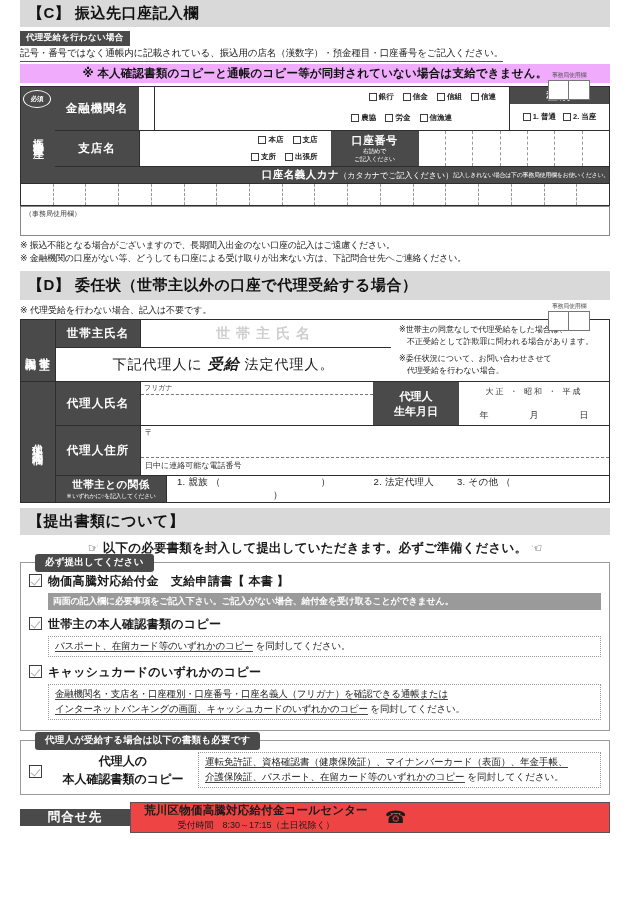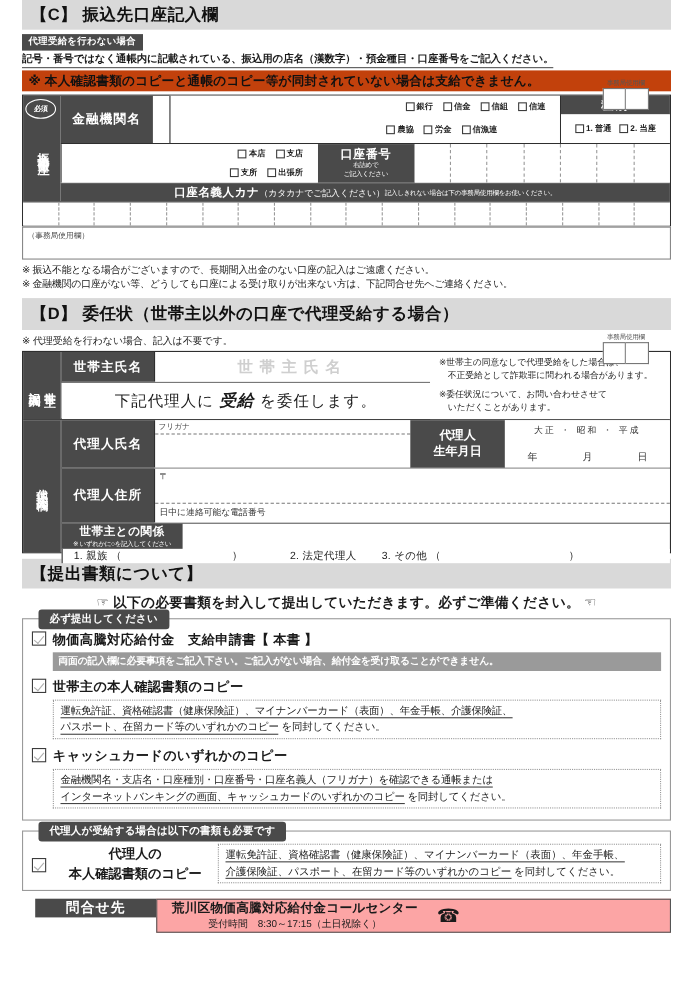--- a/index.html
+++ b/index.html
@@ -30,25 +30,25 @@
 
   .chk { display:inline-block; width:8px; height:8px; border:1.2px solid #3c3c3c; background:#fff; vertical-align:middle; margin-right:2px;}
 
   
   .yucho-tag {
     display:inline-block; background:#4a4a4a; color:#fff;
     font-size:8.5px; font-weight:bold; padding:1px 6px 2px; letter-spacing:.3px;
   }
   .note-underline {
     border-bottom:1px solid #555; display:inline-block; font-size:9.5px;
-    padding-bottom:1px; font-weight:700; letter-spacing:-.1px;
+    padding-bottom:1px; font-weight:400; letter-spacing:-.1px;
   }
   .warn-bar {
-    background:#c2410c; color:#111; font-weight:bold; font-size:11.5px;
-    padding:2px 6px; letter-spacing:.2px; margin-top:2px;
+    background:#f0abfc; color:#111; font-weight:bold; font-size:11.5px;
+    padding:2px 6px; letter-spacing:.2px; margin-top:2px;text-align:center;
   }
   .jimu-box { position:absolute; right:20px; top:44px; text-align:center; }
   .jimu-box .lbl { font-size:6px; color:#555; letter-spacing:-.3px; }
   .jimu-box .cells { display:flex; }
   .jimu-box .cells div { width:21px; height:20px; border:1px solid #777; background:#fff; }
   .jimu-box .cells div + div { border-left:none; }
 
   
   .ctable { border:1.6px solid #2e2e2e; margin-top:3px; }
   .vlabel {
@@ -72,21 +72,21 @@
   .bank-chk span.t { margin-right:7px; }
 
   .koza-lbl { width:88px; background:#4a4a4a; color:#fff; text-align:center; padding-top:2px; }
   .koza-lbl .b { font-size:11px; font-weight:bold; letter-spacing:.5px; }
   .koza-lbl .s { font-size:6px; line-height:1.25; letter-spacing:-.3px; }
 
   .dashcells { display:flex; flex:1; background:#fff; }
   .dashcells > div { flex:1; border-right:1px dashed #999; }
   .dashcells > div:last-child { border-right:none; }
 
-  .kana-head { background:#4a4a4a; color:#fff; height:16px; }
+  .kana-head { background:#4a4a4a; color:#fff; height:16px;justify-content:flex-end; }
   .kana-head .b { font-size:10.5px; font-weight:bold; letter-spacing:.5px; }
   .kana-head .m { font-size:8px; }
   .kana-head .s { font-size:6px; letter-spacing:-.3px; }
 
   .jimu-inner { border:1px solid #888; height:30px; font-size:7px; color:#444; padding:2px 4px; background:#fff; }
 
   .foot-note { font-size:9px; line-height:1.45; margin-top:3px; letter-spacing:-.2px; }
 
   
   .d-note { font-size:9px; margin:4px 0 2px; }
@@ -135,23 +135,23 @@
   .detail { border:1px dotted #999; margin:0 0 7px 19px; padding:3px 6px; }
   .detail p { margin:0 0 2px; font-size:9.5px; letter-spacing:-.2px; }
   .detail p:last-child { margin-bottom:0; }
   .u { border-bottom:1px solid #444; }
 
   .agent-row { display:flex; align-items:center; }
   .agent-title { width:150px; text-align:center; font-size:12px; font-weight:bold; line-height:1.5; }
   .agent-detail { flex:1; border:1px dotted #999; padding:3px 6px; }
 
   
-  .contact { display:flex; border-top:none; margin-top:7px; align-items:flex-start;margin-left:12px; }
+  .contact { display:flex; border-top:none; margin-top:7px; align-items:center; }
   .contact-lbl { width:110px; background:#4a4a4a; color:#fff; font-size:12.5px; font-weight:bold; letter-spacing:1px; }
-  .contact-body { flex:1; border:1.4px solid #555; background:#fca5a5; display:flex; align-items:center; }
+  .contact-body { flex:1; border:1.4px solid #555; background:#ef4444; display:flex; align-items:center; }
   .cc-name { flex:none; width:250px; text-align:center; }
   .cc-name .n { font-size:11.5px; font-weight:bold; letter-spacing:.2px; }
   .cc-name .h { font-size:9px; margin-top:1px; }
   .tel-glyph { font-size:17px; margin:0 8px 0 4px; }
   .tel-num { font-size:13px; font-weight:bold; letter-spacing:1px; }
 </style>
 </head>
 <body>
 
 <div class="page">
@@ -199,20 +199,21 @@
           <div style="width:100px;border-left:1.4px solid #2e2e2e;">
             <div class="kind-head ctr">種別</div>
             <div class="cellw ctr" style="height:26px;font-size:7.5px;">
               <span><i class="chk"></i><b>1. 普通</b></span>
               <span style="margin-left:7px;"><i class="chk"></i><b>2. 当座</b></span>
             </div>
           </div>
         </div>
 
         <div class="row" style="height:36px;border-bottom:1.4px solid #2e2e2e;">
+          <div class="fld-name ctr">支店名</div>
           <div class="cellw" style="flex:1;border-left:1.4px solid #2e2e2e;position:relative;">
             <div style="position:absolute;right:6px;top:4px;" class="bank-chk">
               <span class="t"><i class="chk"></i><b>本店</b></span>
               <span class="t"><i class="chk"></i><b>支店</b></span>
             </div>
             <div style="position:absolute;right:6px;top:21px;" class="bank-chk">
               <span class="t"><i class="chk"></i><b>支所</b></span>
               <span class="t"><i class="chk"></i><b>出張所</b></span>
             </div>
           </div>
@@ -288,29 +289,29 @@
         <span class="two">世帯主</span>
       </div>
       <div style="width:336px;border-left:1.4px solid #2e2e2e;">
         <div class="row" style="height:28px;border-bottom:1.4px solid #2e2e2e;">
           <div class="sub-lbl ctr">世帯主氏名</div>
           <div class="cellw ctr" style="flex:1;border-left:1.4px solid #2e2e2e;">
             <span class="ghost">世帯主氏名</span>
           </div>
         </div>
         <div class="cellw ctr" style="height:32px;">
-          <span class="commit"><span>下記代理人に</span> <b>受給</b> <span>を委任します。</span></span>
+          <span class="commit"><span>下記代理人に</span> <b>受給</b> <span>法定代理人。</span></span>
         </div>
       </div>
       <div class="cellw vcenter" style="flex:1;">
         <div class="d-rnote">
           <div>※世帯主の同意なしで代理受給をした場合は、</div>
           <div style="padding-left:8px;">不正受給として詐欺罪に問われる場合があります。</div>
           <div style="margin-top:5px;">※委任状況について、お問い合わせさせて</div>
-          <div style="padding-left:8px;">いただくことがあります。</div>
+          <div style="padding-left:8px;">代理受給を行わない場合。</div>
         </div>
       </div>
     </div>
 
     <div class="row">
       <div class="d-vlabel">
         <span class="two" style="letter-spacing:2px;">代理人記入欄</span>
       </div>
       <div style="flex:1;border-left:1.4px solid #2e2e2e;">
 
@@ -334,21 +335,21 @@
         </div>
 
         <div class="row" style="height:50px;border-bottom:1.4px solid #2e2e2e;">
           <div class="sub-lbl ctr">代理人住所</div>
           <div class="cellw" style="flex:1;border-left:1.4px solid #2e2e2e;">
             <div style="height:32px;border-bottom:1px dashed #777;padding:1px 4px;font-size:8px;">〒</div>
             <div style="padding:2px 4px;font-size:8px;color:#333;">日中に連絡可能な電話番号</div>
           </div>
         </div>
 
-        <div class="row" style="height:26px;flex-direction:column;">
+        <div class="row" style="height:26px;">
           <div class="rel-lbl ctr" style="flex-direction:column;">
             <span class="b">世帯主との関係</span>
             <span class="s">※ いずれかに○を記入してください</span>
           </div>
           <div class="cellw vcenter" style="flex:1;border-left:1.4px solid #2e2e2e;">
             <div class="rel-body">
               <span><span>1. 親族 （</span><span style="display:inline-block;width:60px;"></span><span>）</span></span>
               <span>2. 法定代理人</span>
               <span><span>3. その他 （</span><span style="display:inline-block;width:76px;"></span><span>）</span></span>
             </div>
@@ -374,21 +375,20 @@
       <div class="bigchk"></div>
       <div class="item-title">物価高騰対応給付金　支給申請書【 本書 】</div>
     </div>
     <div class="grayband">両面の記入欄に必要事項をご記入下さい。ご記入がない場合、給付金を受け取ることができません。</div>
 
     <div class="item">
       <div class="bigchk"></div>
       <div class="item-title">世帯主の本人確認書類のコピー</div>
     </div>
     <div class="detail">
-      <p><span class="u">運転免許証、資格確認書（健康保険証）、マイナンバーカード（表面）、年金手帳、介護保険証、</span></p>
       <p><span class="u">パスポート、在留カード等のいずれかのコピー</span><span> を同封してください。</span></p>
     </div>
 
     <div class="item">
       <div class="bigchk"></div>
       <div class="item-title">キャッシュカードのいずれかのコピー</div>
     </div>
     <div class="detail" style="margin-bottom:2px;">
       <p><span class="u">金融機関名・支店名・口座種別・口座番号・口座名義人（フリガナ）を確認できる通帳または</span></p>
       <p><span class="u">インターネットバンキングの画面、キャッシュカードのいずれかのコピー</span><span> を同封してください。</span></p>

